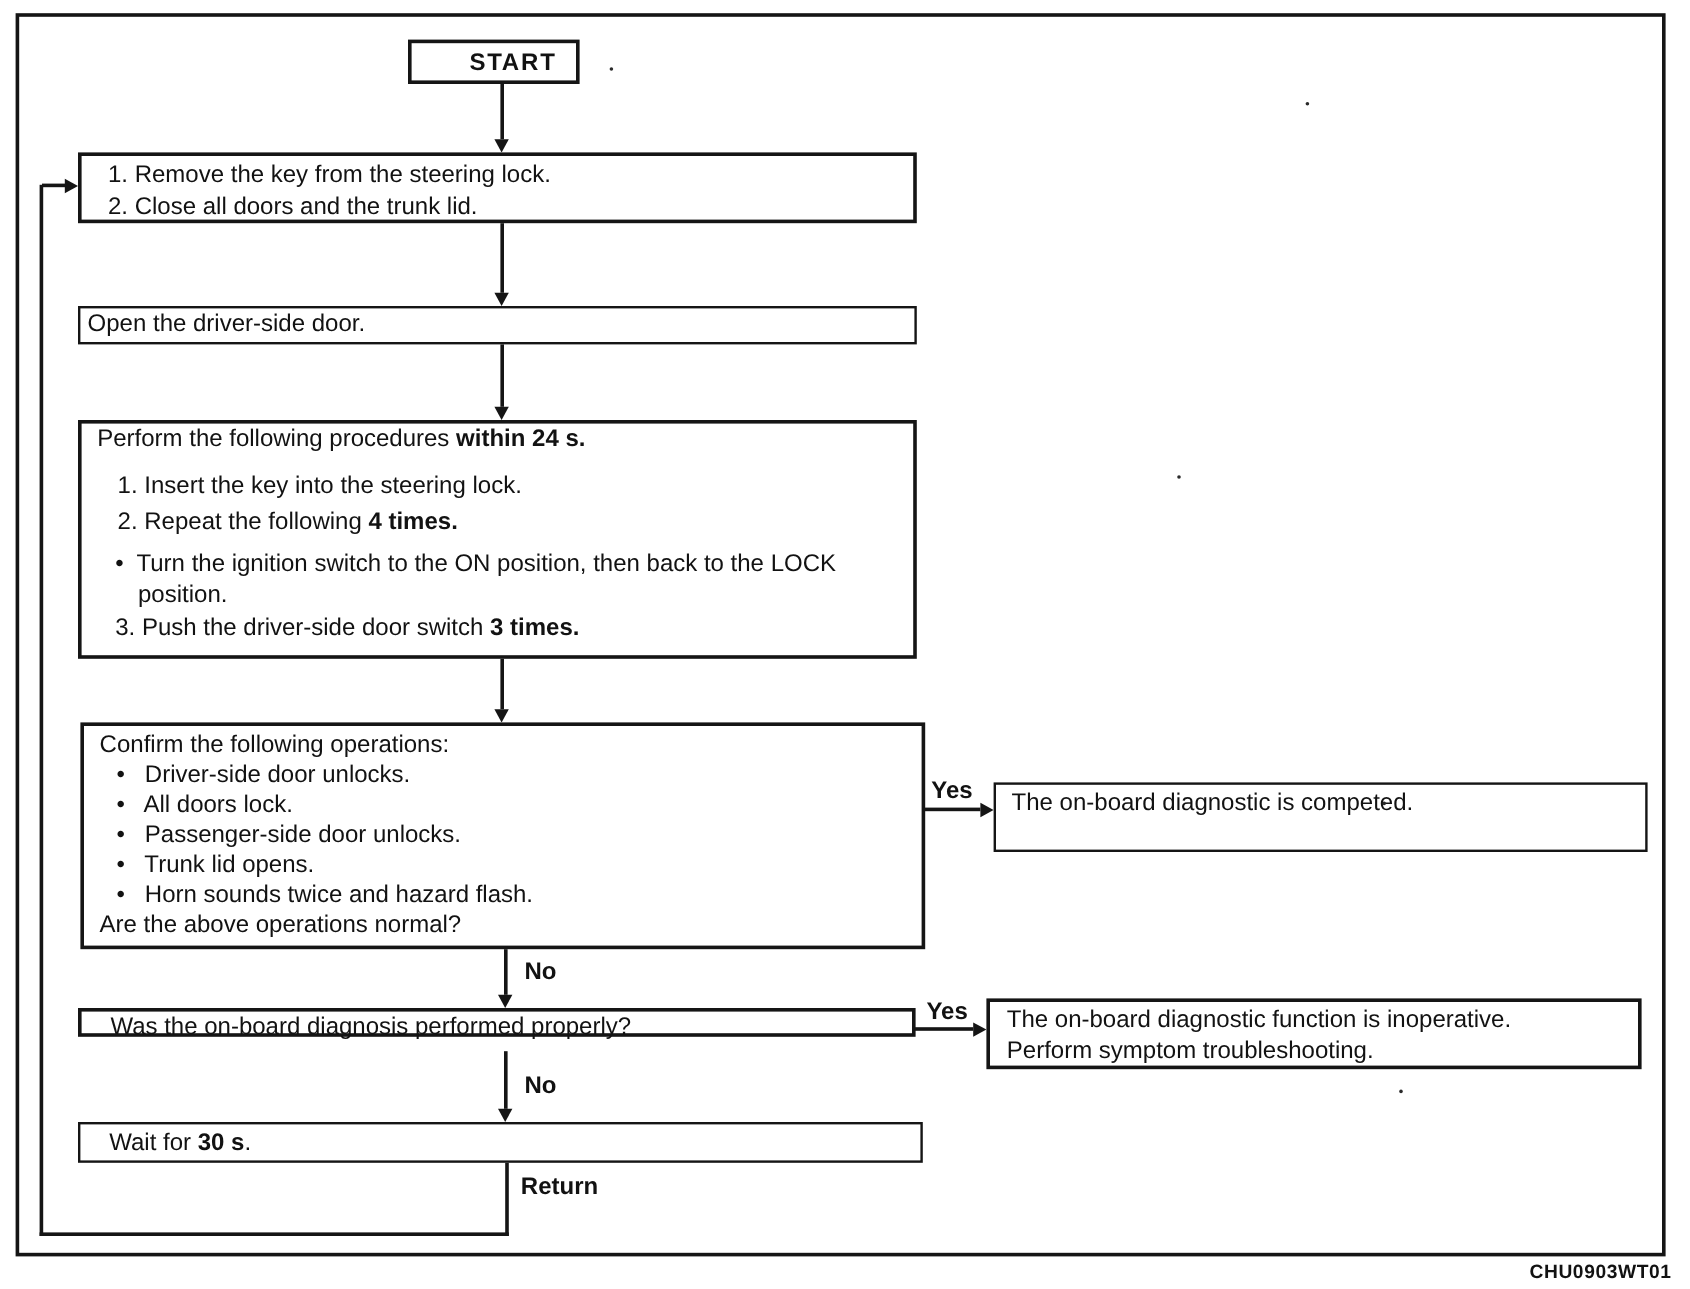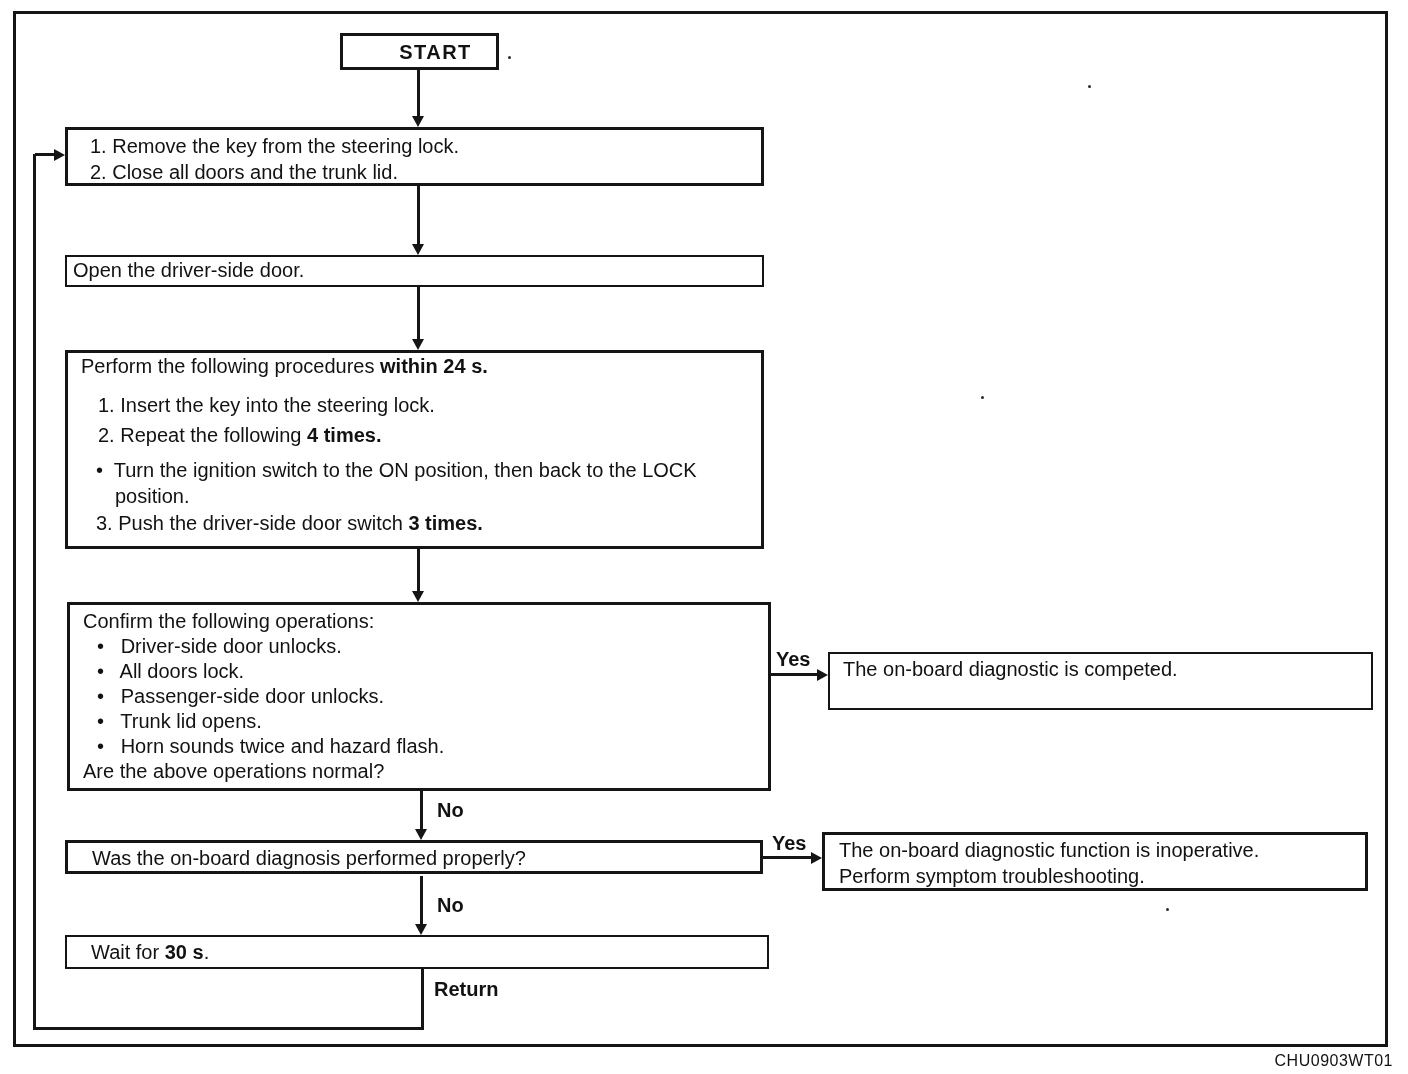--- a/index.html
+++ b/index.html
@@ -11,58 +11,58 @@
   .frame {
     position:absolute; left:13px; top:11px; width:1369px; height:1030px;
     border:3px solid #151515;
   }
   .fbox {
     position:absolute; background:#ffffff; border:2px solid #151515;
     box-sizing:border-box; font-size:20px; line-height:26px;
   }
   .bold { font-weight:bold; }
   .start {
-    left:340px; top:33px; width:159px; height:37px; border-width:3px;
+    left:340px; top:33px; width:143px; height:37px; border-width:3px;
     display:flex; align-items:center; justify-content:center;
     font-weight:bold; letter-spacing:1.5px;padding-left:32px;
   }
   .box1 { left:65px; top:127px; width:699px; height:59px; border-width:3px; padding:3px 8px 0 22px; }
   .box2 { left:65px; top:255px; width:699px; height:32px; display:flex; align-items:flex-start; padding-left:6px; }
   .box3 { left:65px; top:350px; width:699px; height:199px; border-width:3px; }
   .box3 > div { line-height:26px; }
   .b3-1 { margin:0 0 0 13px; }
   .b3-2 { margin:13px 0 0 30px; }
   .b3-3 { margin:4px 0 0 30px; }
   .b3-4 { margin:9px 0 0 28px; }
   .b3-5 { margin:0 0 0 47px; }
   .b3-6 { margin:1px 0 0 28px; }
   .box4 { left:67px; top:602px; width:704px; height:189px; border-width:3px; padding-top:4px; }
   .box4 > div { line-height:25px; }
   .b4-t { margin-left:13px; }
   .b4-b { margin-left:27px; }
   .box5 { left:828px; top:652px; width:545px; height:58px; padding:2px 0 0 13px; }
-  .box6 { left:65px; top:840px; width:698px; height:34px; border-width:3px; display:flex; align-items:flex-end; padding-left:24px; }
+  .box6 { left:65px; top:840px; width:698px; height:24px; border-width:3px; display:flex; align-items:flex-start; padding-left:24px; }
   .box7 { left:822px; top:832px; width:546px; height:59px; border-width:3px; padding:2px 0 0 14px; }
   .box8 { left:65px; top:935px; width:704px; height:34px; display:flex; align-items:center; padding-left:24px; }
   .vline { position:absolute; width:3px; background:#151515; }
   .hline { position:absolute; height:3px; background:#151515; }
   .head-down {
     position:absolute; width:0; height:0;
     border-left:6px solid transparent; border-right:6px solid transparent;
     border-top:11px solid #151515;
   }
   .head-right {
     position:absolute; width:0; height:0;
     border-top:6px solid transparent; border-bottom:6px solid transparent;
     border-left:11px solid #151515;
   }
   .lbl { position:absolute; font-weight:bold; font-size:20px; line-height:22px; }
   .caption {
     position:absolute; left:1248px; top:1052px; width:145px; text-align:right;
-    font-weight:normal; font-size:16px; letter-spacing:0.5px;
+    font-weight:bold; font-size:16px; letter-spacing:0.5px;
   }
   .dot { position:absolute; background:#2a2a2a; border-radius:50%; }
 </style>
 </head>
 <body>
 
 <div class="canvas">
 
   <div class="frame"></div>
 

